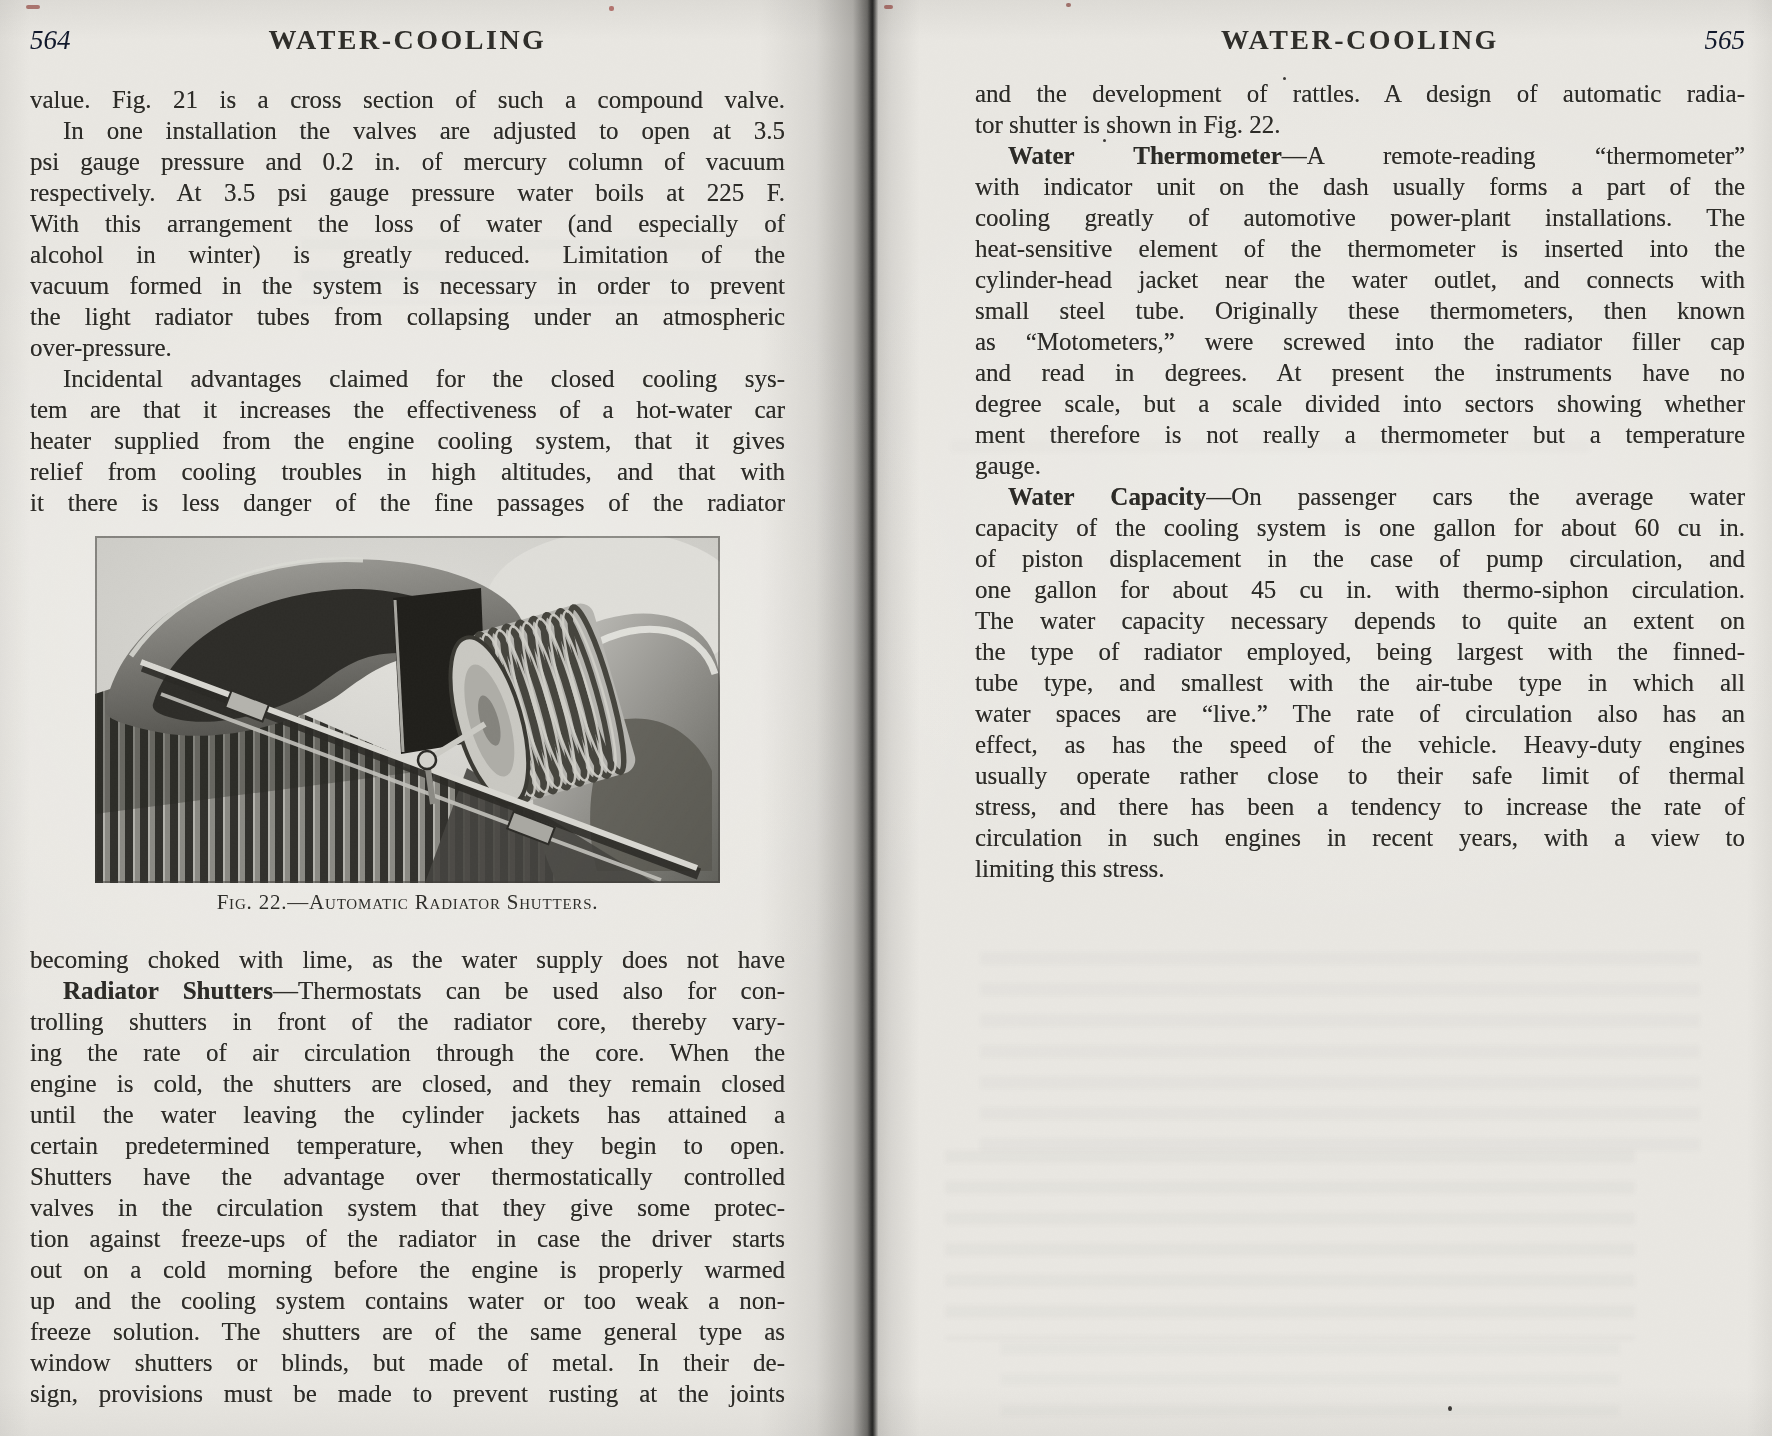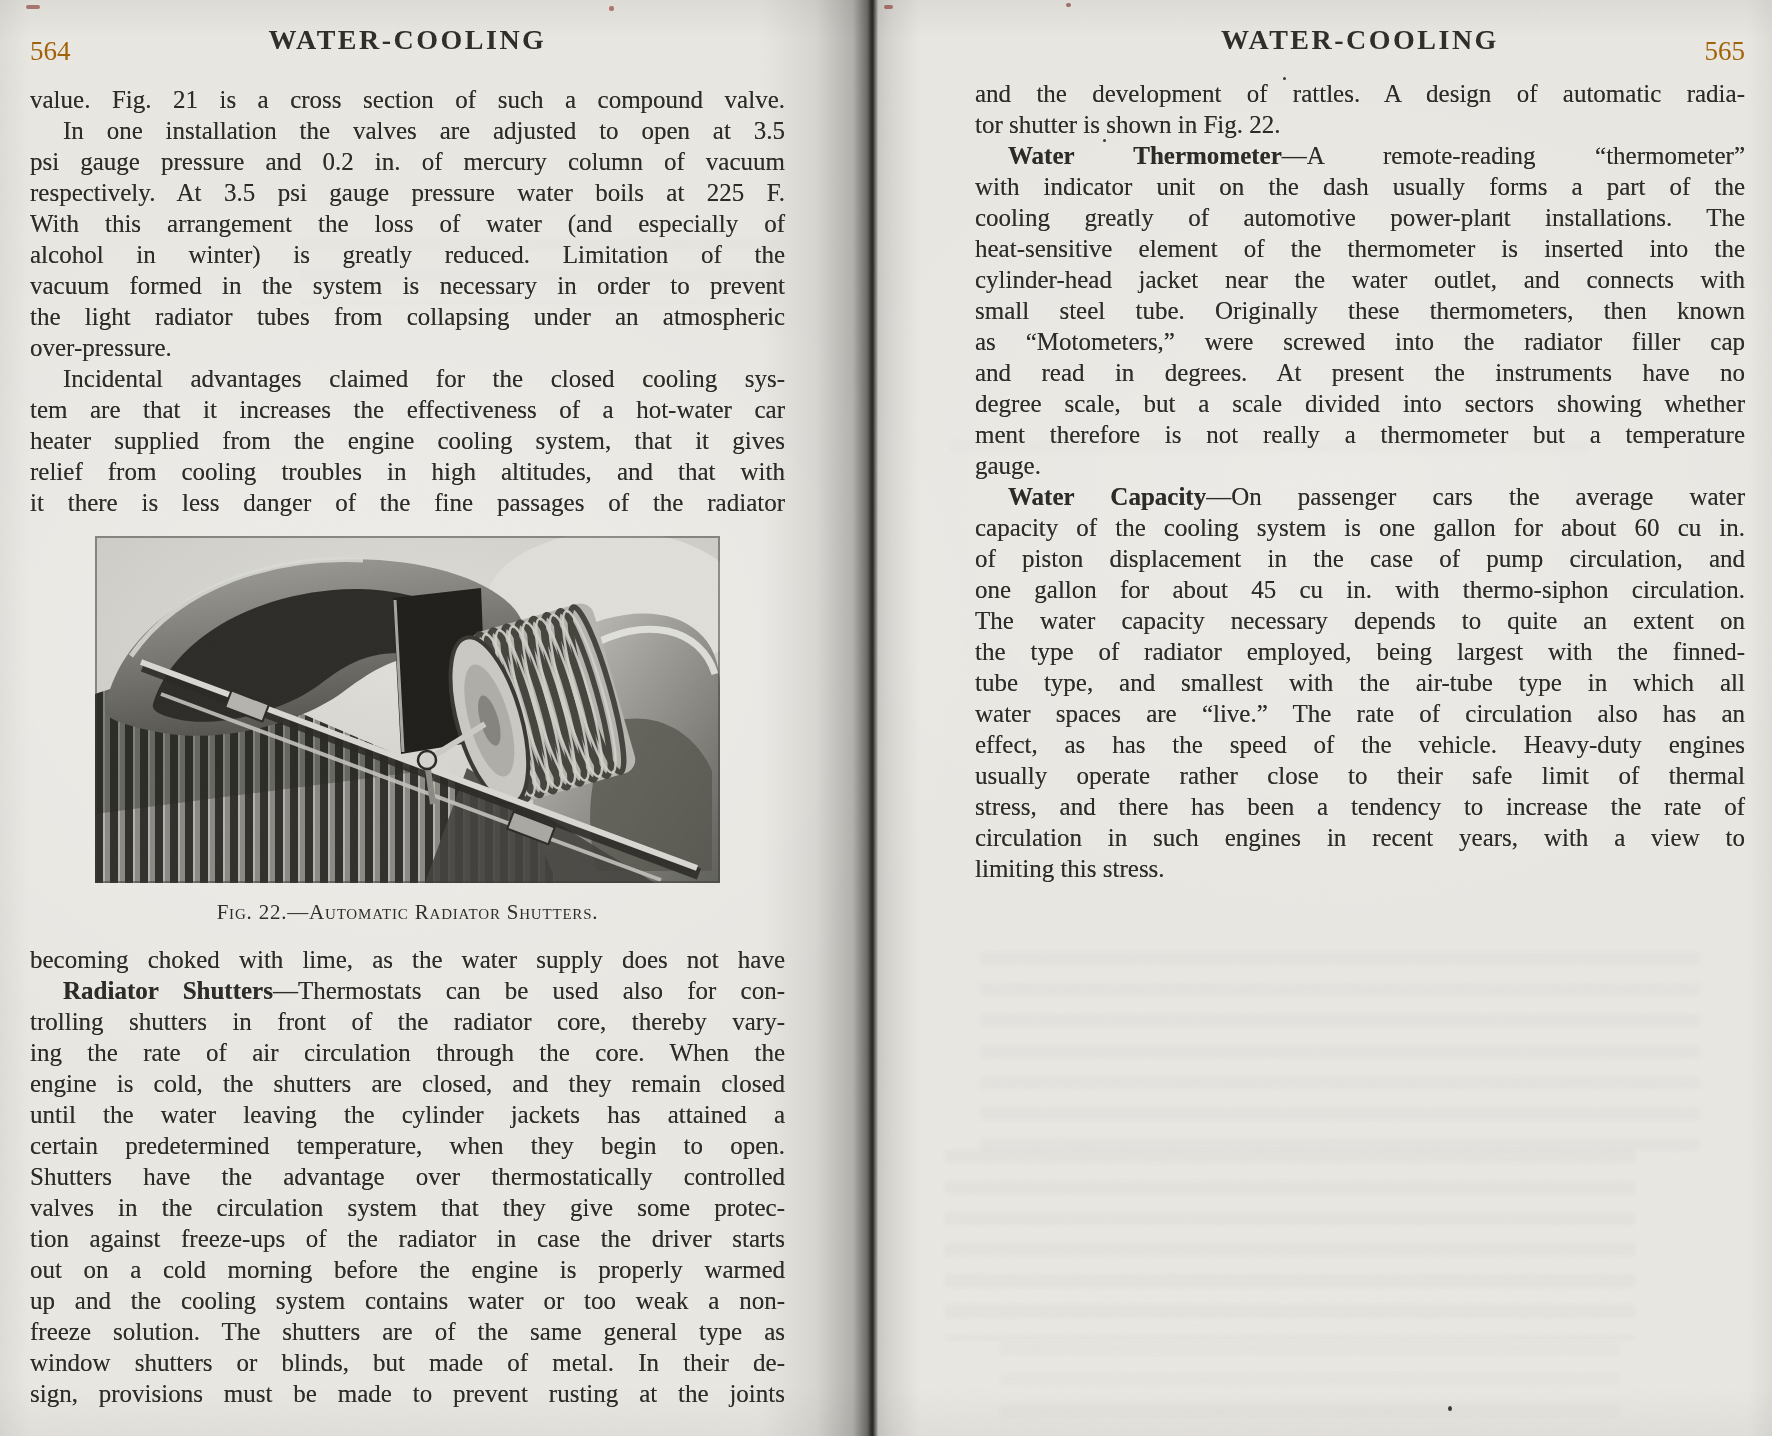--- a/index.html
+++ b/index.html
@@ -41,21 +41,21 @@
   .page-right{left:872px;width:900px;}
 
   .head-row{position:absolute;top:24px;height:34px;}
   .page-left .head-row{left:30px;width:755px;}
   .page-right .head-row{left:103px;width:770px;}
   .running-head{
     display:block;text-align:center;
     font-weight:bold;font-size:28px;letter-spacing:2.5px;
     color:#2e2d29;
   }
-  .page-num{position:absolute;top:12px;font-size:27px;color:#a16207;}
+  .page-num{position:absolute;top:1px;font-size:27px;color:#0f172a;font-style:italic;}
   .page-num.left{left:0;}
   .page-num.right{right:0;}
 
   .text-block{position:absolute;}
   #left-upper{left:30px;top:84px;width:755px;}
   #left-lower{left:30px;top:944px;width:755px;}
   #right-text{left:103px;top:78px;width:770px;}
 
   .line{
     font-size:25px;line-height:31px;height:31px;
@@ -64,21 +64,21 @@
     text-shadow:0 0 0.5px rgba(43,42,38,0.55);
   }
   .line.end{text-align-last:left;}
   .line.indent{text-indent:33px;}
   .line b{font-weight:bold;}
 
   
   .figure-wrap{position:absolute;left:95px;top:536px;width:625px;}
   .figure-wrap svg{display:block;}
   .figure-caption{
-    margin-top:17px;text-align:center;
+    margin-top:7px;text-align:center;
     font-variant:small-caps;font-size:21px;letter-spacing:0.8px;
     color:#2e2d29;
   }
 
   
   .ghost{
     position:absolute;pointer-events:none;
     background:repeating-linear-gradient(180deg,
       rgba(104,108,116,0.075) 0 13px, rgba(104,108,116,0) 13px 31px);
     filter:blur(2px);

